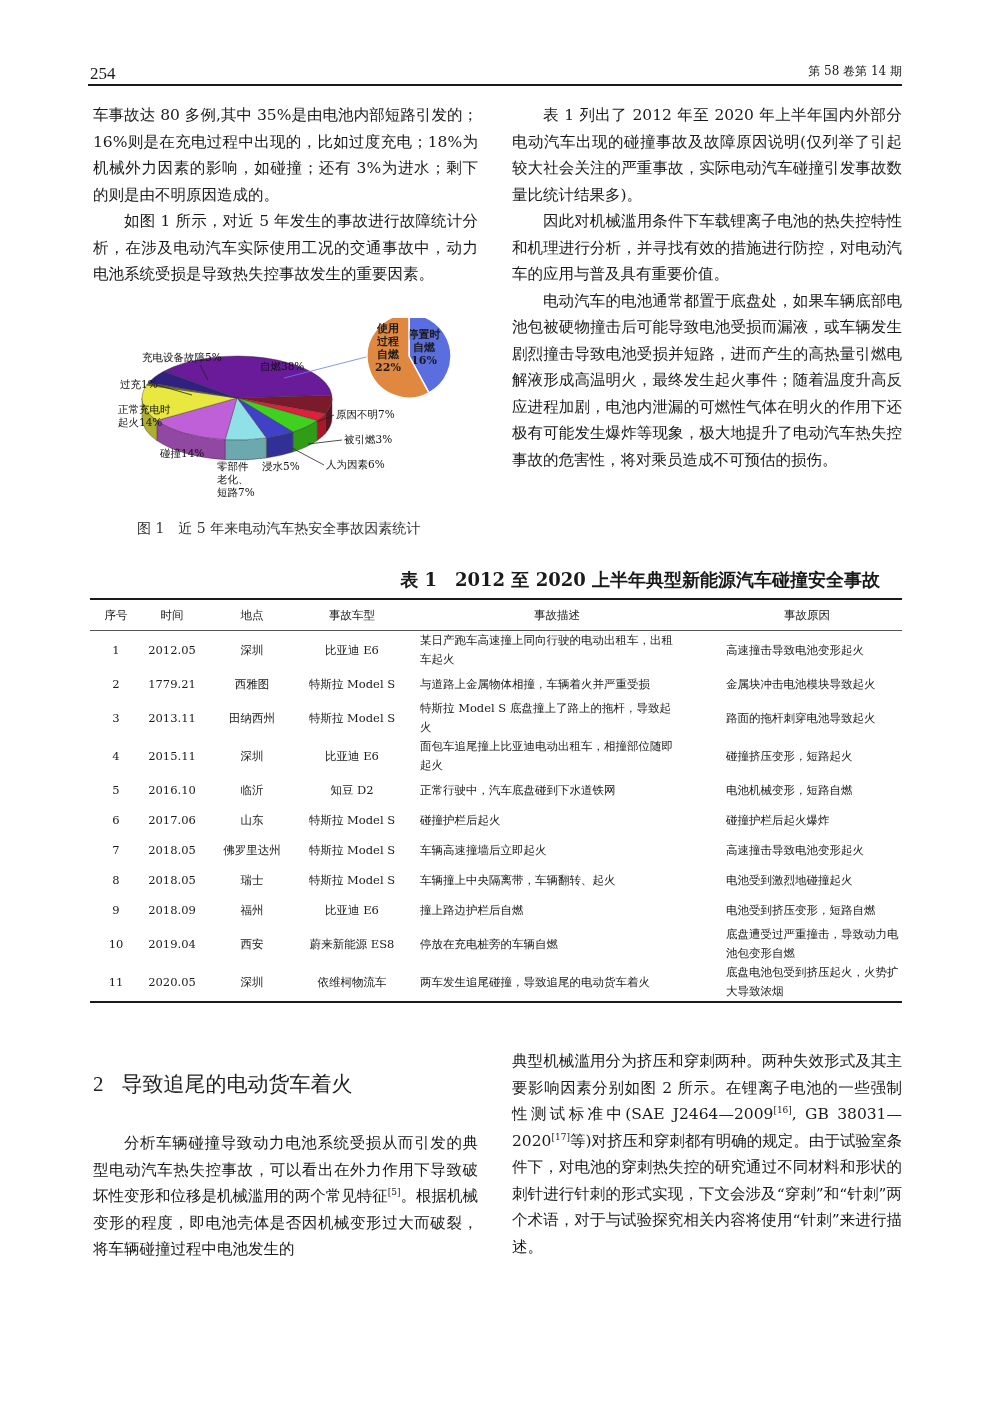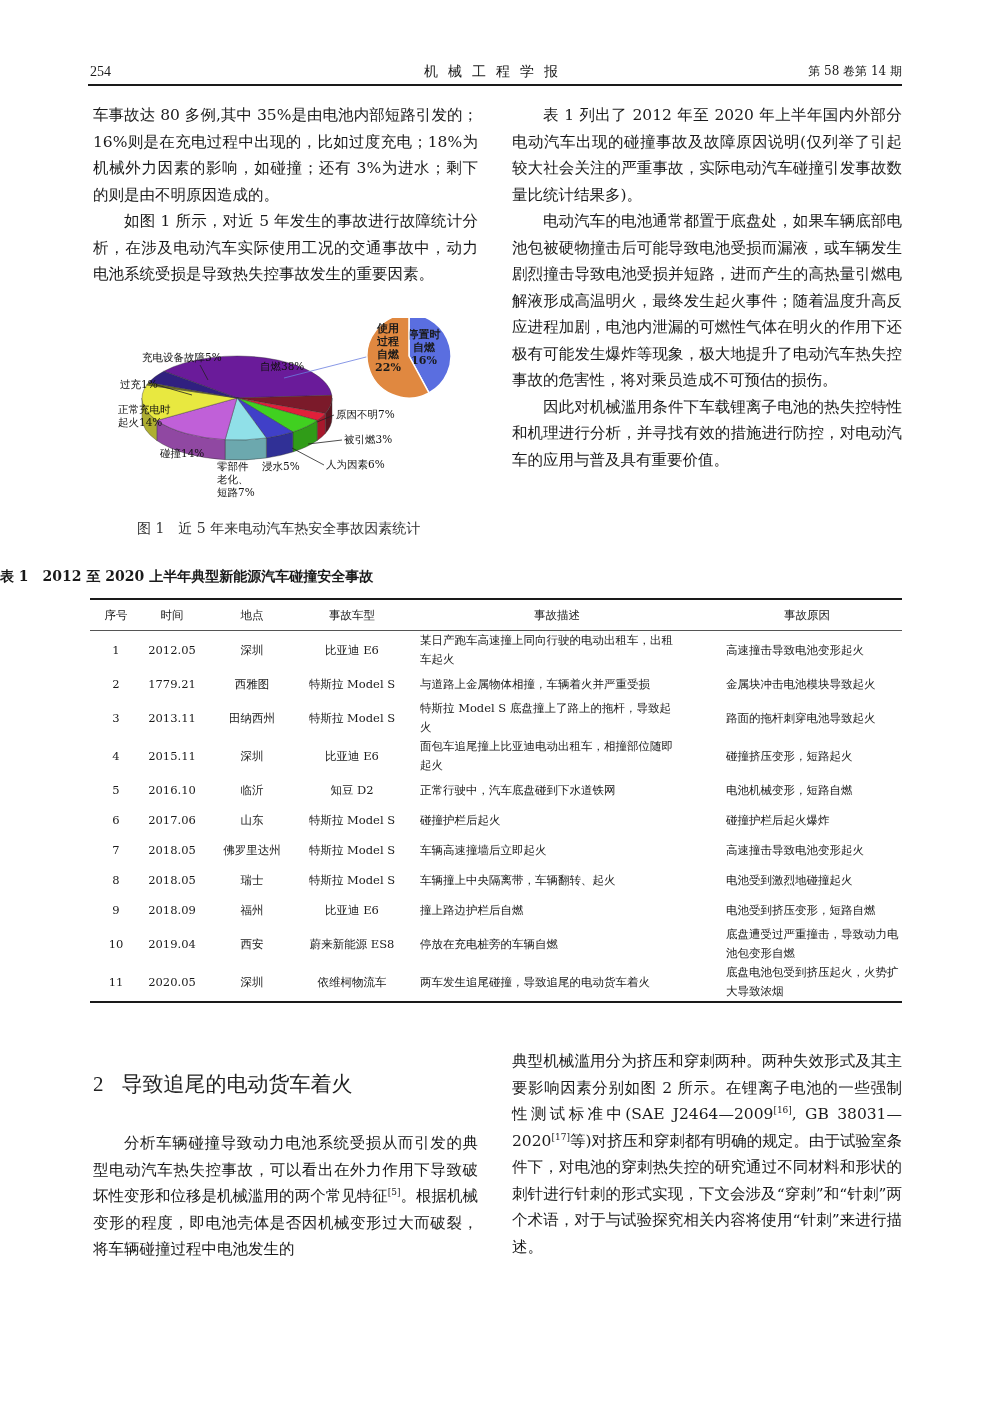--- a/index.html
+++ b/index.html
@@ -1,66 +1,65 @@
 <!DOCTYPE html>
 <html><head>
 <meta charset="utf-8">
 <style>
   html, body { margin: 0; padding: 0; background: #ffffff; }
   body { width: 992px; height: 1403px; position: relative; overflow: hidden;
          font-family: "DejaVu Serif", "Liberation Serif", serif; color: #1a1a1a; }
   .abs { position: absolute; }
   .header { left: 90px; top: 62px; width: 812px; height: 24px; font-size: 13px; }
-  .header .pg { position: absolute; left: 0; top: 2px; font-family: "Liberation Serif", serif; font-size: 14px; }
+  .header .pg { position: absolute; left: 0; top: 2px; font-family: "Liberation Serif", serif; font-size: 17px; }
   .header .jt { position: absolute; left: 0; width: 812px; text-align: center; top: 1px; letter-spacing: 10px; font-size: 14px; }
   .header .vol { position: absolute; right: 0; top: 1px; font-size: 12px; }
   .header-rule { left: 88px; top: 84px; width: 814px; height: 2px; background: #1a1a1a; }
 
   .col { font-size: 15.5px; line-height: 26.5px; text-align: justify; }
   .col p { margin: 0; }
   .indent { text-indent: 2em; }
   .left1 { left: 93px; top: 102px; width: 385px; }
   .right1 { left: 512px; top: 102px; width: 390px; }
 
   .fig { left: 112px; top: 318px; width: 345px; height: 185px; }
   .fig svg text { font-family: "DejaVu Serif", "Liberation Serif", serif; }
   .fig-cap { left: 137px; top: 520px; font-size: 14px; color: #333; }
 
-  .tbl-cap { left: 0; width: 880px; top: 568px; text-align: left; font-size: 14px; font-weight: bold; }
+  .tbl-cap { left: 0; width: 880px; top: 568px; text-align: right; font-size: 18px; font-weight: bold; }
   .tbl { left: 90px; top: 598px; width: 812px; border-collapse: collapse; font-size: 11.5px; }
   .tbl th { font-weight: normal; height: 30px; border-top: 2px solid #1a1a1a; border-bottom: 1.5px solid #555; padding: 0; }
   .tbl td { padding: 0; text-align: center; vertical-align: middle; line-height: 19px; }
   .tbl td.desc, .tbl td.cause { text-align: left; }
   .tbl tr.last td { border-bottom: 2px solid #1a1a1a; }
 
   .sec-title { left: 93px; top: 1070px; font-size: 21px; font-family: "DejaVu Sans", sans-serif; font-weight: normal; color: #222; }
   .sec-title .num { margin-right: 18px; font-family: "Liberation Serif", serif; }
   .left2 { left: 93px; top: 1130px; width: 385px; }
   .right2 { left: 512px; top: 1048px; width: 390px; }
   sup { font-size: 9px; line-height: 0; }
 </style>
 </head>
 <body>
 
 <div class="abs header">
   <span class="pg">254</span>
-  <span class="jt">机械工程学报</span>
   <span class="vol">第 58 卷第 14 期</span>
 </div>
 <div class="abs header-rule"></div>
 
 <div class="abs col left1">
   <p>车事故达 80 多例,其中 35%是由电池内部短路引发的；16%则是在充电过程中出现的，比如过度充电；18%为机械外力因素的影响，如碰撞；还有 3%为进水；剩下的则是由不明原因造成的。</p>
   <p class="indent">如图 1 所示，对近 5 年发生的事故进行故障统计分析，在涉及电动汽车实际使用工况的交通事故中，动力电池系统受损是导致热失控事故发生的重要因素。</p>
 </div>
 
 <div class="abs col right1">
   <p class="indent">表 1 列出了 2012 年至 2020 年上半年国内外部分电动汽车出现的碰撞事故及故障原因说明(仅列举了引起较大社会关注的严重事故，实际电动汽车碰撞引发事故数量比统计结果多)。</p>
+  <p class="indent">因此对机械滥用条件下车载锂离子电池的热失控特性和机理进行分析，并寻找有效的措施进行防控，对电动汽车的应用与普及具有重要价值。</p>
   <p class="indent">电动汽车的电池通常都置于底盘处，如果车辆底部电池包被硬物撞击后可能导致电池受损而漏液，或车辆发生剧烈撞击导致电池受损并短路，进而产生的高热量引燃电解液形成高温明火，最终发生起火事件；随着温度升高反应进程加剧，电池内泄漏的可燃性气体在明火的作用下还极有可能发生爆炸等现象，极大地提升了电动汽车热失控事故的危害性，将对乘员造成不可预估的损伤。</p>
-  <p class="indent">因此对机械滥用条件下车载锂离子电池的热失控特性和机理进行分析，并寻找有效的措施进行防控，对电动汽车的应用与普及具有重要价值。</p>
 </div>
 
 <div class="abs fig">
   <svg id="pie-svg" width="345" height="185" viewBox="0 0 345 185">
     <g id="pie-sides">
         <path d="M220,80 A95,42 0 0 1 213.3287661593839,95.46123121275647 L213.3287661593839,115.46123121275647 A95,42 0 0 0 220,100 Z" fill="rgb(92,20,32)" stroke="#333" stroke-width="0.4"></path>
         <path d="M213.3287661593839,95.46123121275647 A95,42 0 0 1 205.21115292269144,102.50472538911785 L205.21115292269144,122.50472538911785 A95,42 0 0 0 213.3287661593839,115.46123121275647 Z" fill="rgb(168,24,44)" stroke="#333" stroke-width="0.4"></path>
         <path d="M205.21115292269144,102.50472538911785 A95,42 0 0 1 180.83959896778495,113.97871376374779 L180.83959896778495,133.9787137637478 A95,42 0 0 0 205.21115292269144,122.50472538911785 Z" fill="rgb(48,156,24)" stroke="#333" stroke-width="0.4"></path>
         <path d="M180.83959896778495,113.97871376374779 A95,42 0 0 1 154.35661446562,119.94437368439645 L154.35661446562,139.94437368439645 A95,42 0 0 0 180.83959896778495,133.9787137637478 Z" fill="rgb(48,48,150)" stroke="#333" stroke-width="0.4"></path>
         <path d="M154.35661446562,119.94437368439645 A95,42 0 0 1 113.09334281139108,121.66881745520806 L113.09334281139108,141.66881745520806 A95,42 0 0 0 154.35661446562,139.94437368439645 Z" fill="rgb(108,168,174)" stroke="#333" stroke-width="0.4"></path>

